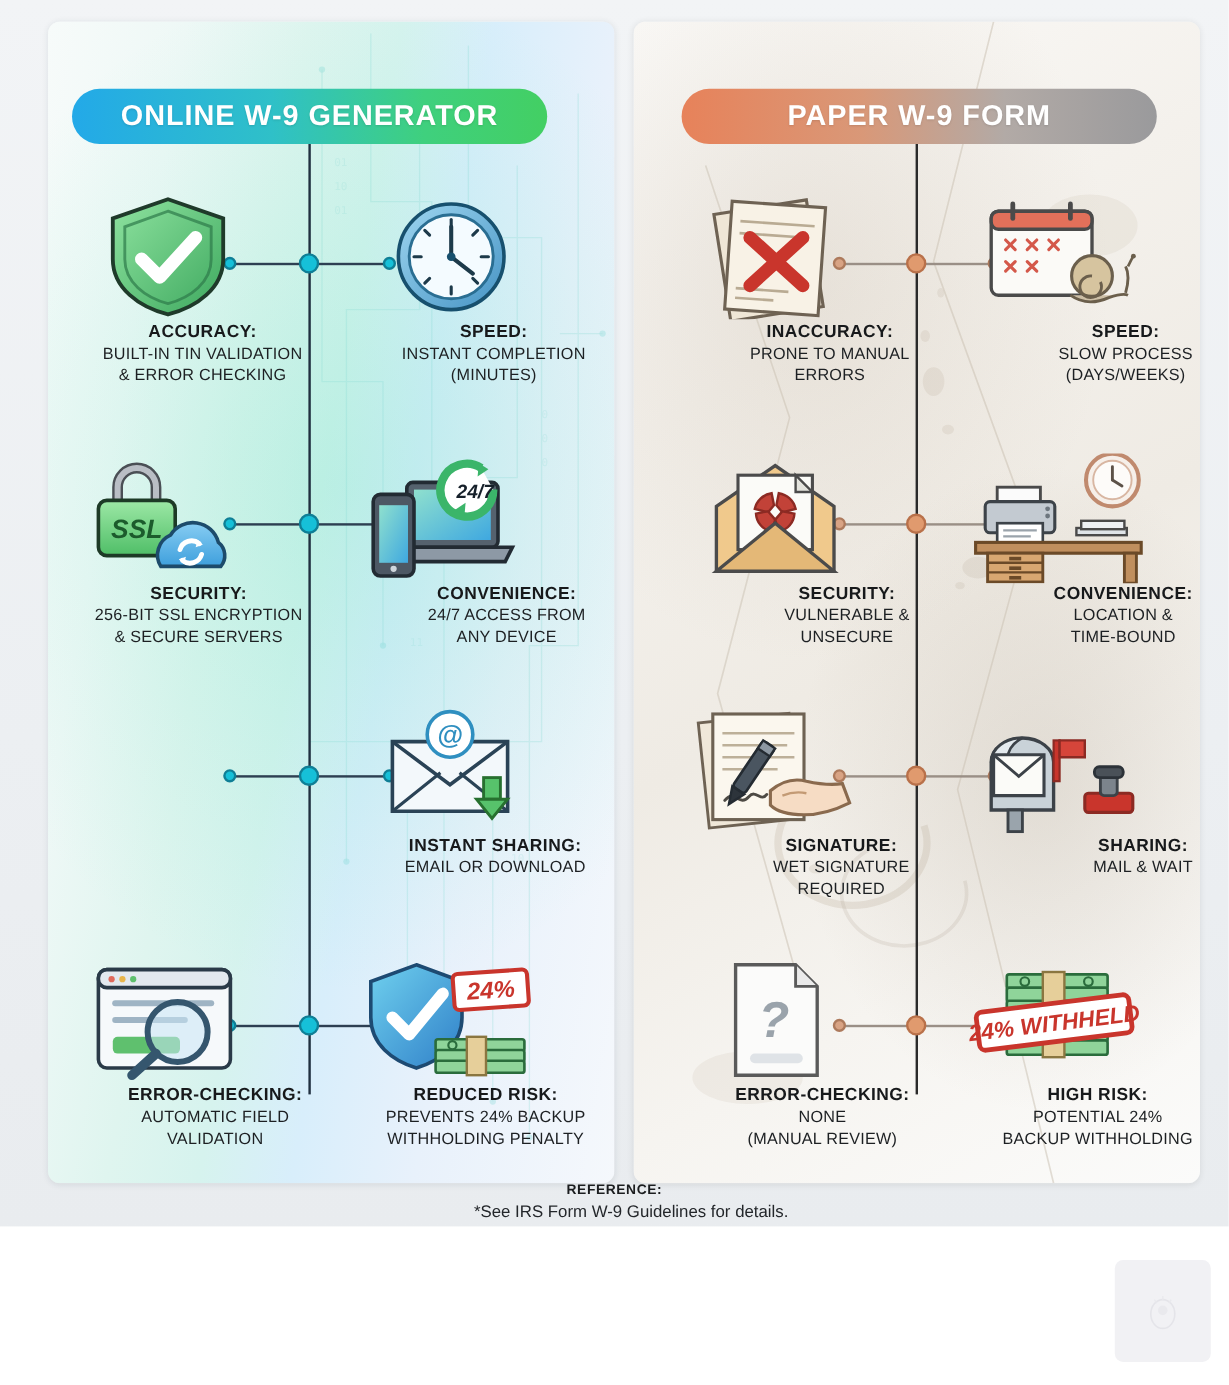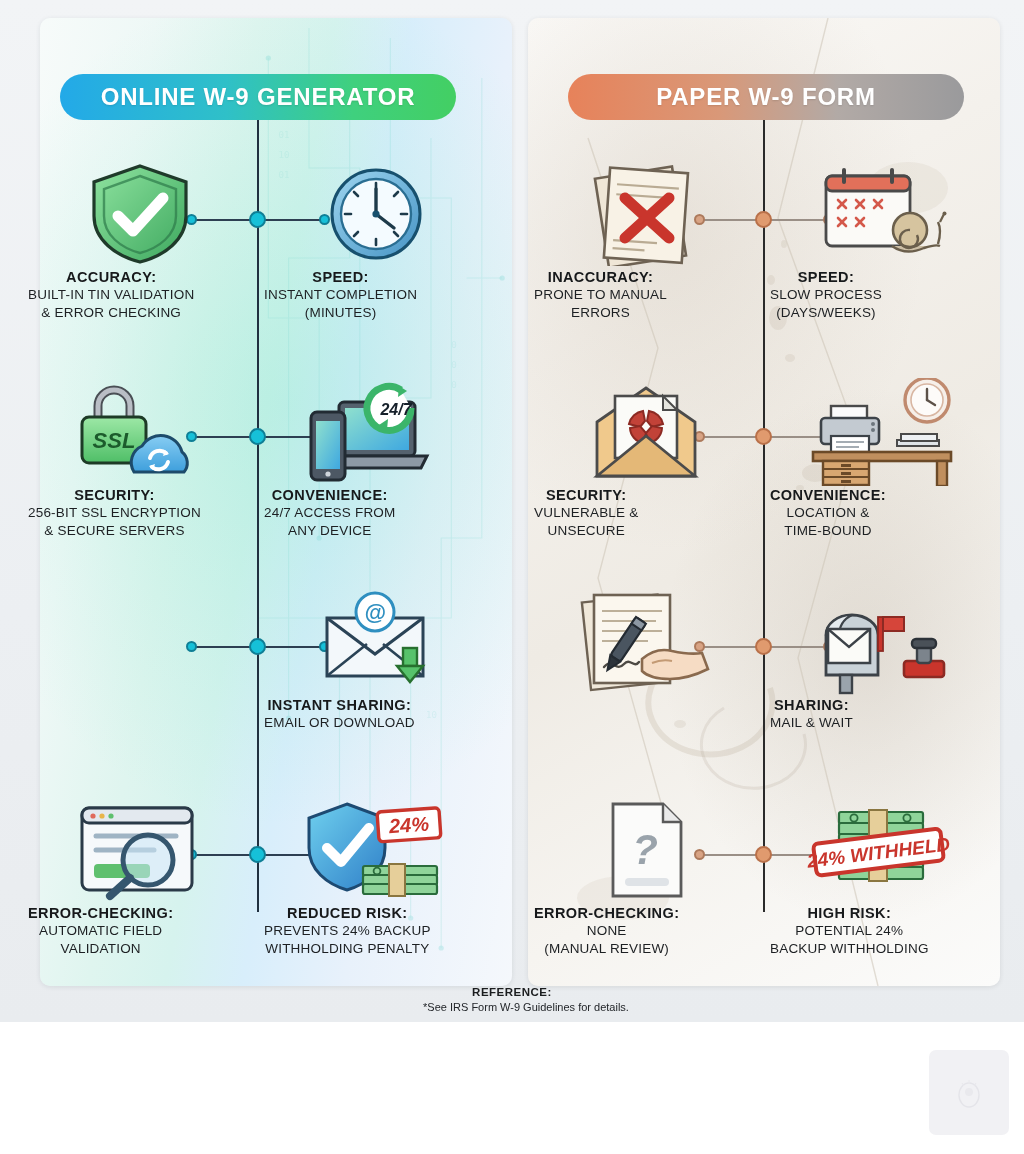--- a/index.html
+++ b/index.html
@@ -60,21 +60,21 @@
   .spine-left  { left: 257px; top: 120px; height: 792px; background: #203040; }
   .spine-right { left: 763px; top: 120px; height: 792px; background: #2a2a2a; }
 
   
   .row { position: absolute; height: 210px; z-index: 4; }
   .row-left  { left: 22px;  width: 472px; }
   .row-right { left: 528px; width: 472px; }
 
   .cell {
     position: absolute; top: 0; width: 232px; height: 210px;
-    display: flex; flex-direction: column; align-items: flex-start;
+    display: flex; flex-direction: column; align-items: flex-end;
   }
   .cell.a { left: 2px; }
   .cell.b { left: 238px; }
 
   .icon-wrap {
     height: 108px; width: 100%;
     display: flex; align-items: center; justify-content: center; font-style: italic;
   }
   .labels { text-align: center; padding: 0 4px; }
   .lab-title {
@@ -94,21 +94,21 @@
   .l-node  { background: #16c0d8; border: 2px solid #0f7f96; }
   .l-small { background: #16c0d8; border: 2px solid #0f7f96; }
 
   .r-line  { background: #9a8f86; }
   .r-node  { background: #e09a6e; border: 2px solid #b9714a; }
   .r-small { background: #d8a384; border: 2px solid #ad7a5c; }
 
   
   .ref { position: absolute; left: 0; width: 1024px; text-align: center; z-index: 7; }
   .ref-title { font-size: 11.5px; font-weight: bold; color: #1b1d1f; letter-spacing: .5px; }
-  .ref-sub   { font-size: 11px; color: #23262a; margin-top: 3px; padding-left: 28px; }
+  .ref-sub   { font-size: 14px; color: #23262a; margin-top: 3px; padding-left: 28px; }
 
   
   #ph-card {
     position: absolute; left: 929px; top: 1050px; width: 80px; height: 85px;
     background: #f1f1f4; border-radius: 7px;
     display: flex; align-items: center; justify-content: center;
   }
   #ph-card svg { opacity: .30; }
 </style>
 </head>
@@ -587,20 +587,25 @@
             <path d="M28 78 c8 -10 12 6 20 -3 c6 -7 10 5 15 -2" fill="none" stroke="#4d4a44" stroke-width="2.4" stroke-linecap="round"></path>
             <g transform="translate(60,28) rotate(34)">
               <rect x="0" y="0" width="12" height="46" rx="3" fill="#4a5560" stroke="#242b32" stroke-width="2.2"></rect>
               <path d="M0 46 L6 60 L12 46 Z" fill="#2d343b" stroke="#242b32" stroke-width="2"></path>
               <rect x="0" y="0" width="12" height="8" fill="#8d98a3" stroke="#242b32" stroke-width="2"></rect>
             </g>
             <path d="M66 70 q14 -12 30 -8 q18 4 30 2 l6 16 q-20 10 -38 10 q-20 0 -28 -8 z" fill="#f6dcc4" stroke="#8a6a4e" stroke-width="2.6"></path>
             <path d="M76 74 q10 -4 20 -2" fill="none" stroke="#c39a74" stroke-width="2"></path>
           </svg>
         </div>
+        <div class="labels">
+          <div class="lab-title">SIGNATURE:</div>
+          <div class="lab-line">WET SIGNATURE</div>
+          <div class="lab-line">REQUIRED</div>
+        </div>
       </div>
       <div class="cell b">
         <div class="icon-wrap">
           <svg width="140" height="106" viewBox="0 0 140 106">
             <path d="M14 46 a26 20 0 0 1 52 0 V86 H14 Z" fill="#c9d2d8" stroke="#3c4248" stroke-width="2.8"></path>
             <path d="M14 46 a26 20 0 0 1 26 -20 a26 20 0 0 0 -12 20 Z" fill="#e4eaee" stroke="#3c4248" stroke-width="2.2"></path>
             <rect x="28" y="86" width="12" height="18" fill="#9aa4ac" stroke="#3c4248" stroke-width="2.4"></rect>
             <rect x="66" y="28" width="5" height="34" fill="#c9352c" stroke="#8c2a23" stroke-width="1.8"></rect>
             <path d="M71 28 H92 V42 H71 Z" fill="#d6453a" stroke="#8c2a23" stroke-width="2"></path>
             <path d="M16 40 H58 V74 H16 Z" fill="#fbfbf8" stroke="#3c4248" stroke-width="2.6"></path>

